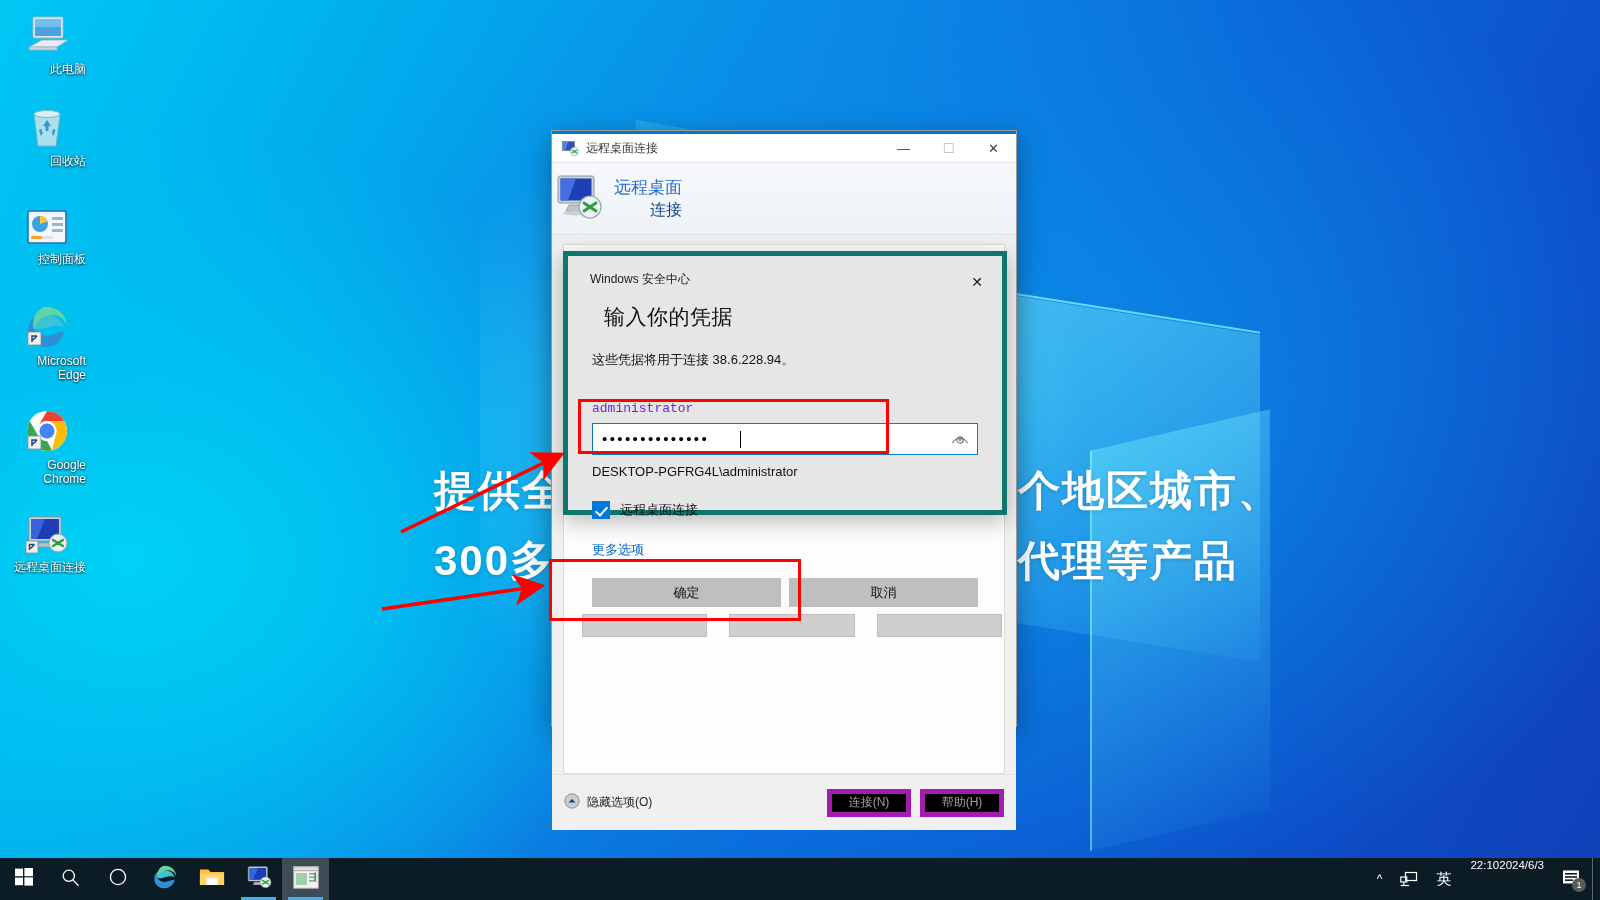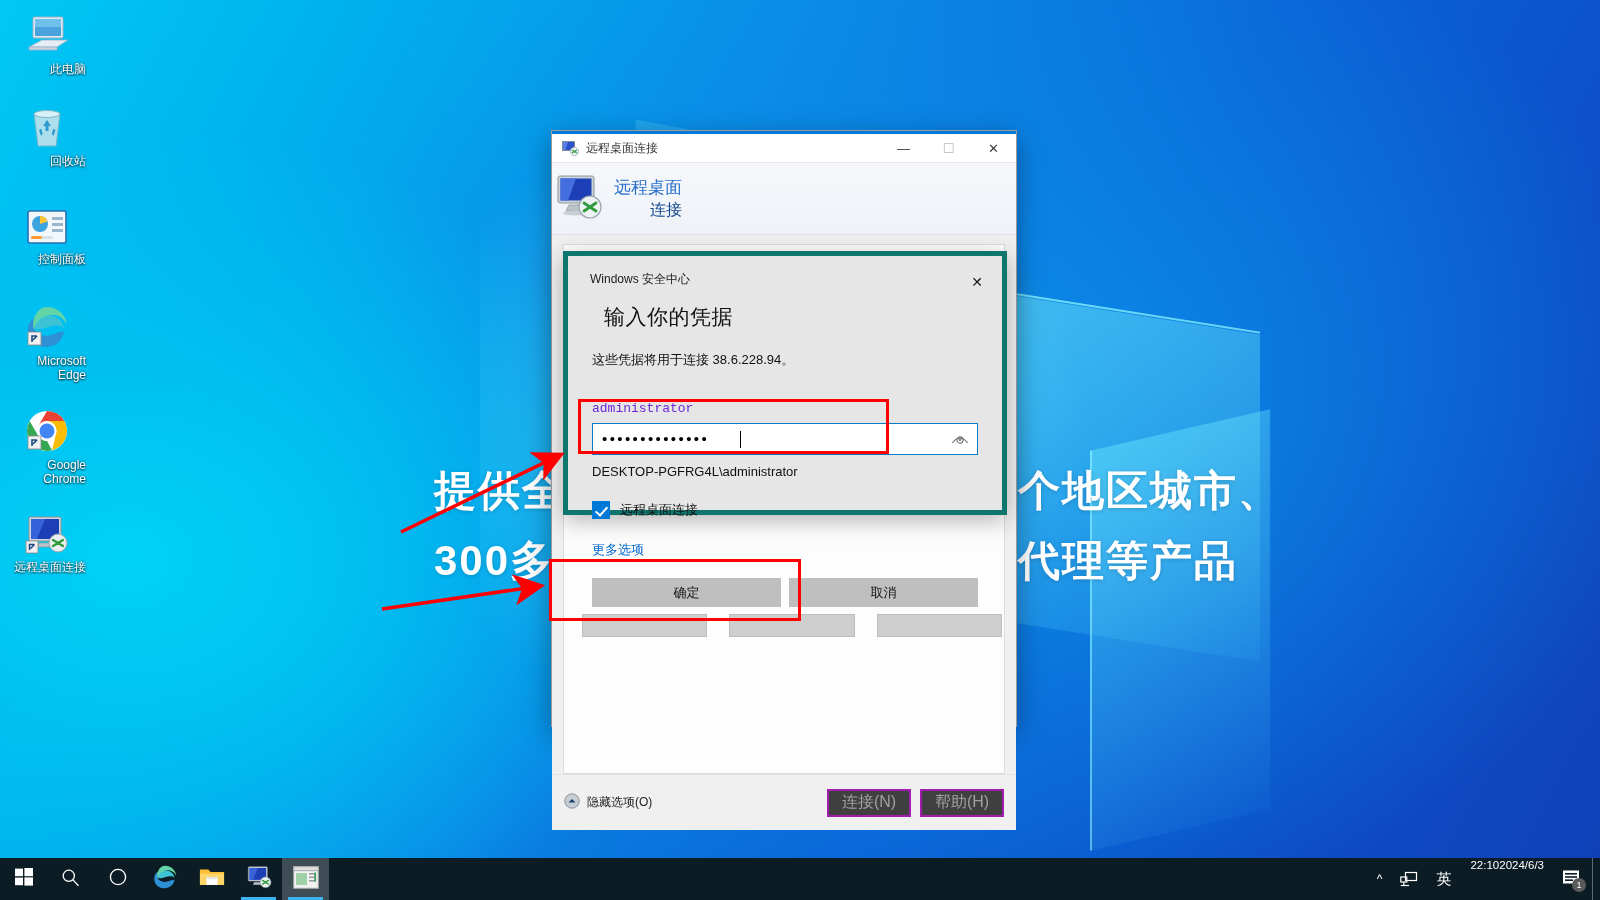--- a/index.html
+++ b/index.html
@@ -119,22 +119,22 @@
 
   #rdpfooter {
     position: absolute; left: 0; right: 0; bottom: 0; height: 56px;
     background: #f0f0f0; border-top: 1px solid #e3e3e3;
     display: flex; align-items: center; padding: 0 12px;
   }
   #rdpfooter .hideopt { display: flex; align-items: center; gap: 7px; font-size: 12px; color: #222; }
   #rdpfooter .spacer { flex: 1; }
   .footbtn {
     width: 84px; height: 28px; margin-left: 9px;
-    background: #404040; border: 2px solid #a21caf;
-    font-size: 16px; color: #a0a0a0;
+    background: #000000; border: 5px solid #a21caf;
+    font-size: 12px; color: #a0a0a0;
     display: flex; align-items: center; justify-content: center;
   }
 
   
   #creddlg {
     position: absolute;
     left: 563px; top: 251px;
     width: 444px; height: 264px;
     background: #e6e6e6;
     border: 5px solid #0f766e;

